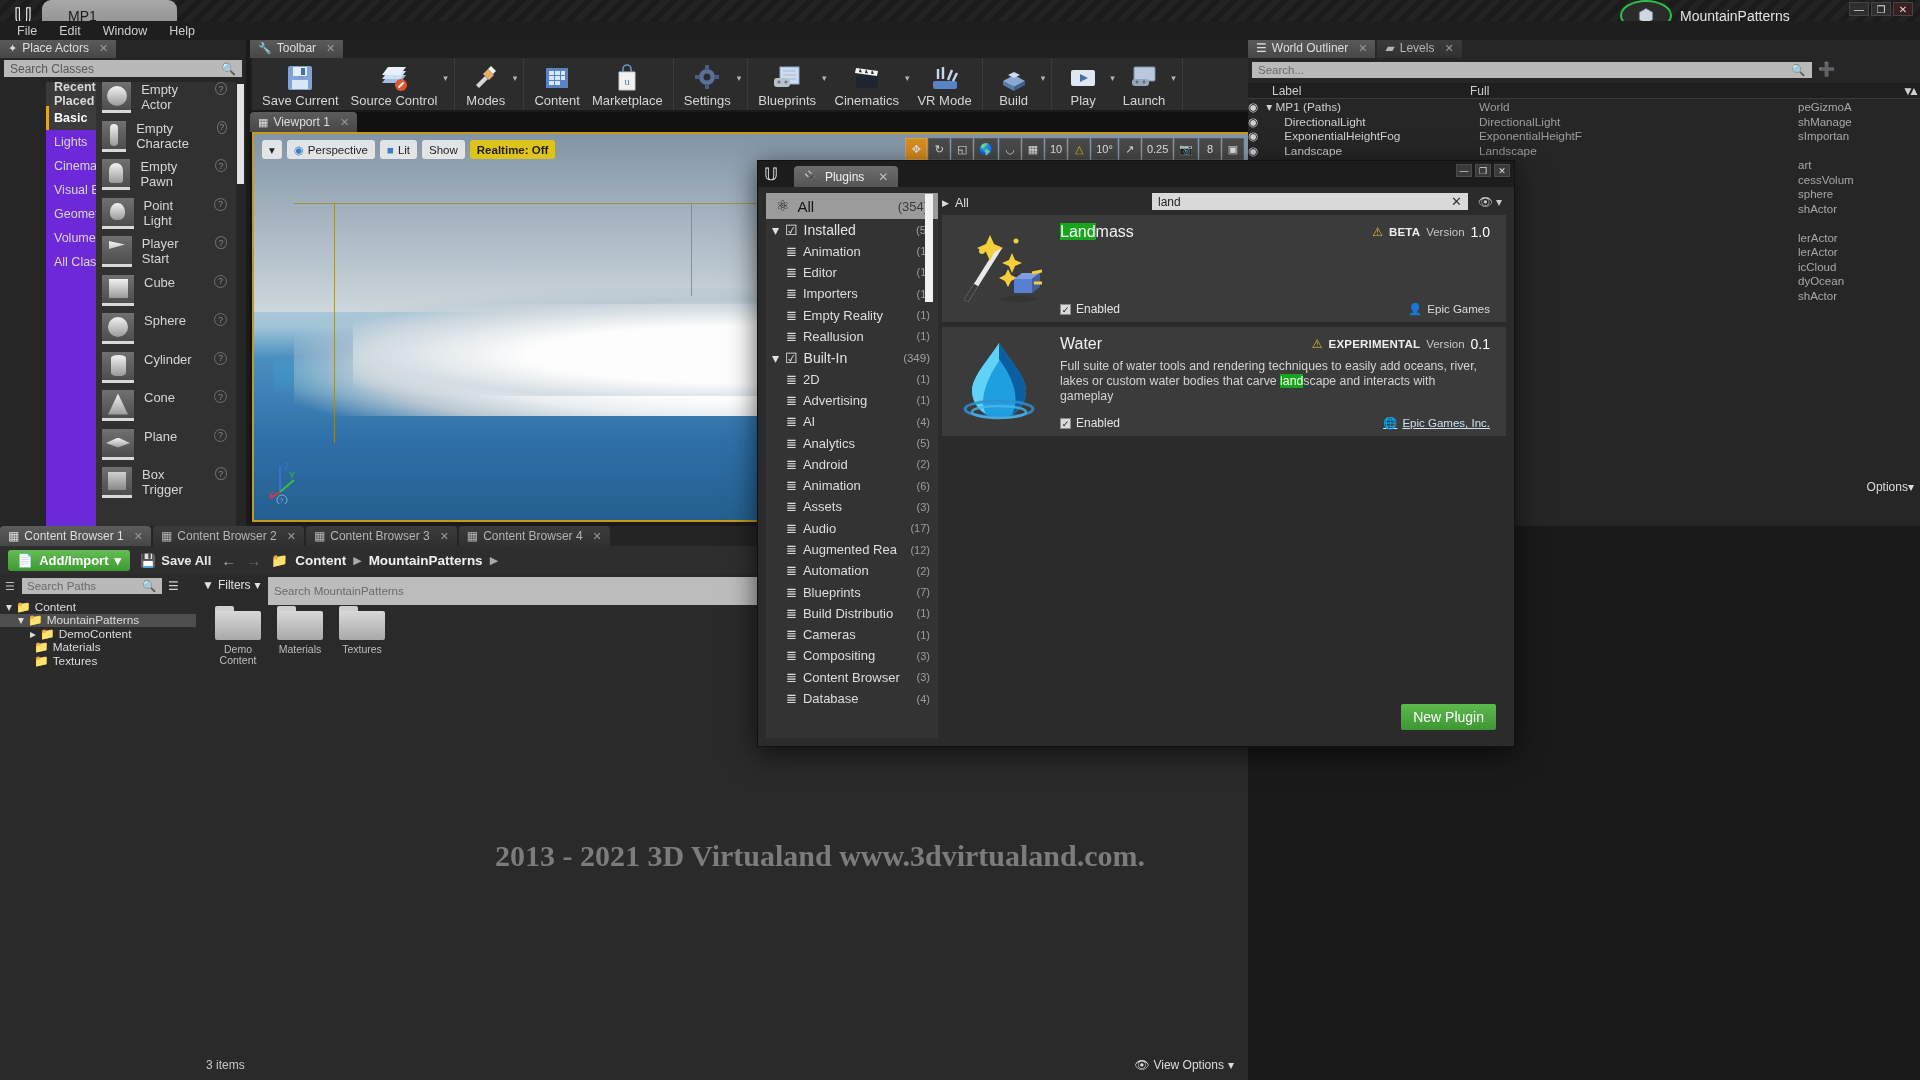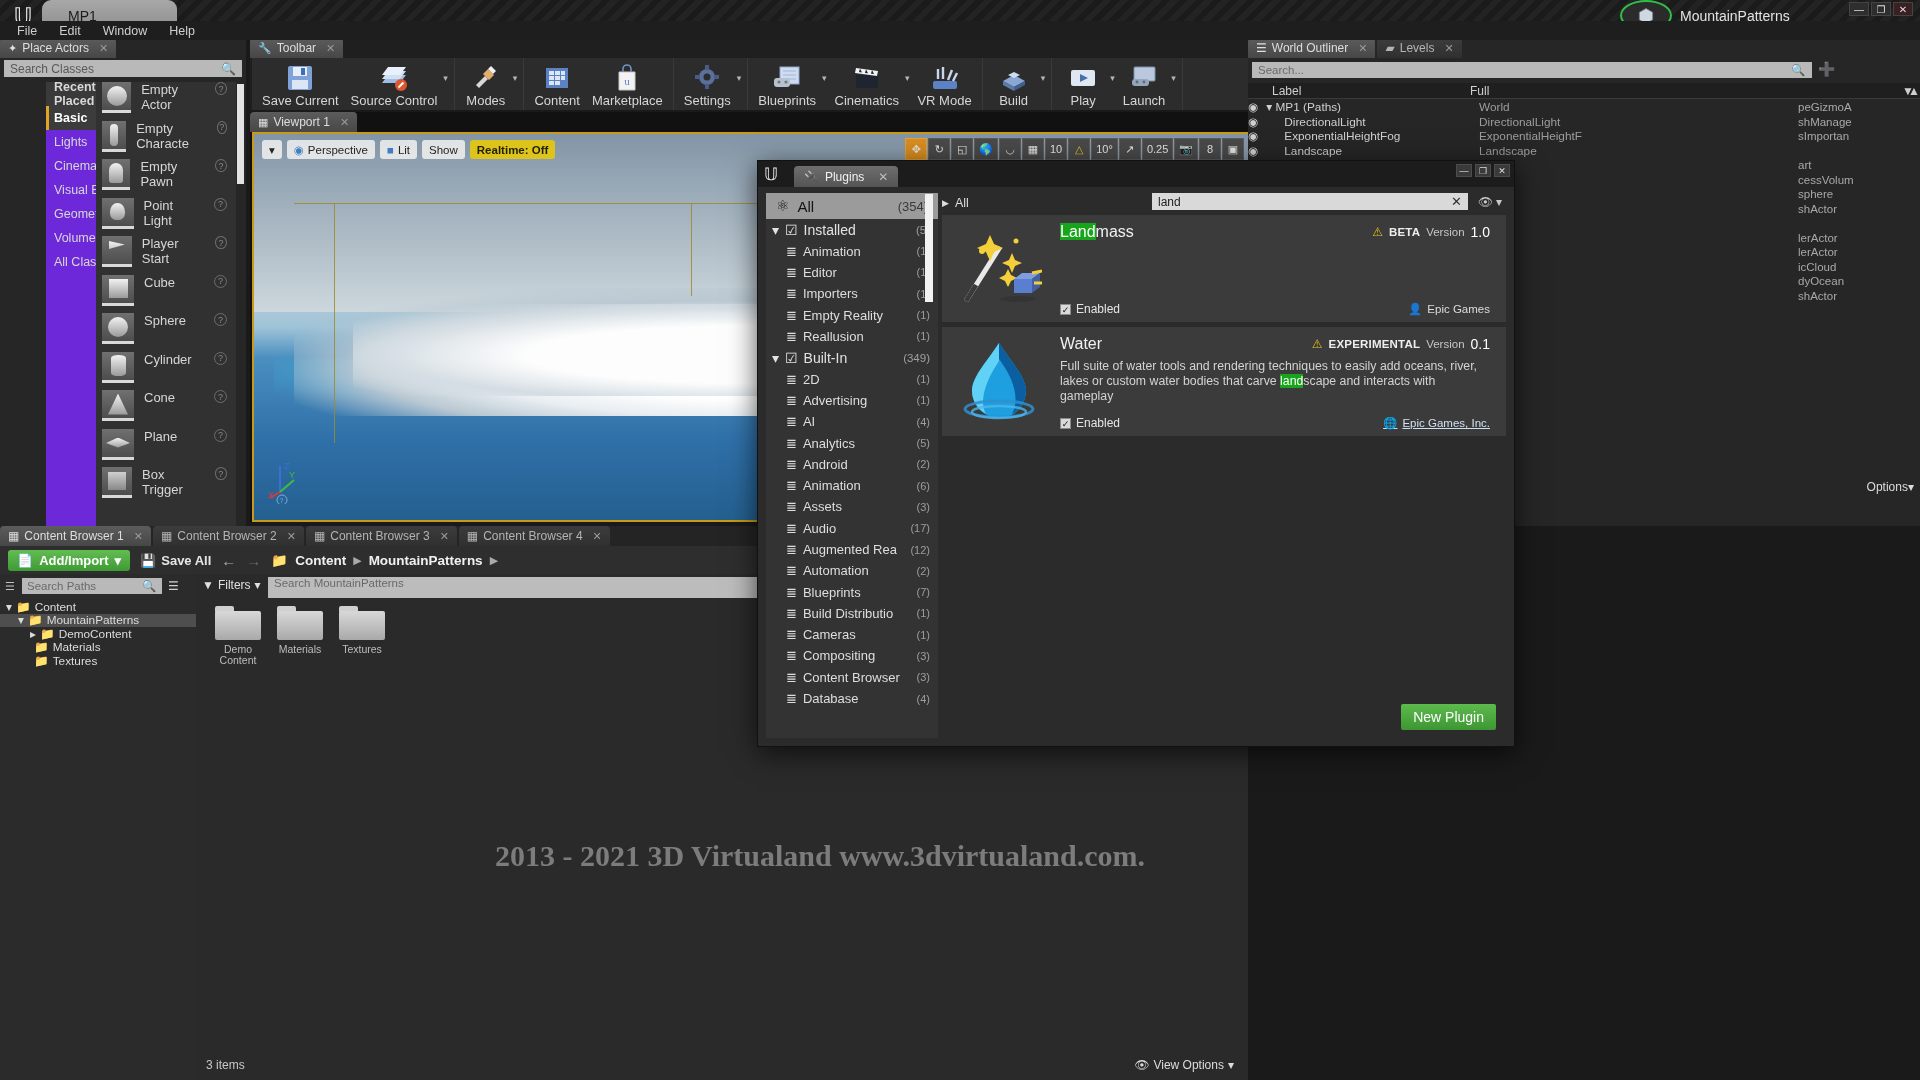--- a/index.html
+++ b/index.html
@@ -118,22 +118,22 @@
   #crumbs{display:flex;align-items:center;gap:7px;font-size:13.5px;color:#f0f0f0;font-weight:bold;}
   #crumbs .sep{color:#aaa;font-weight:normal;font-size:11px;}
   #cb-left{position:absolute;left:0;top:48px;width:196px;bottom:0;background:#2b2b2b;}
   #paths-search{position:absolute;left:22px;top:4px;width:140px;height:16px;background:#b9b9b9;
     color:#6a6a6a;font-size:11.5px;padding:0 5px;display:flex;align-items:center;}
   .ptree{position:absolute;left:0;top:26px;right:0;}
   .pnode{height:13.5px;display:flex;align-items:center;font-size:11.8px;color:#dcdcdc;gap:4px;}
   .pnode.sel{background:#4e4e4e;}
   #cb-right{position:absolute;left:196px;top:48px;right:0;bottom:0;background:#2a2a2a;}
   #filters{position:absolute;left:6px;top:4px;font-size:12px;color:#e0e0e0;display:flex;align-items:center;gap:4px;}
-  #asset-search{position:absolute;left:72px;top:3px;width:560px;height:21px;background:#bcbcbc;
-    color:#6a6a6a;font-size:11.5px;padding:0 6px;display:flex;align-items:flex-start;}
+  #asset-search{position:absolute;left:72px;top:3px;width:560px;height:28px;background:#bcbcbc;
+    color:#6a6a6a;font-size:11.5px;padding:0 6px;display:flex;align-items:center;}
   #assets{position:absolute;left:18px;top:32px;display:flex;gap:14px;}
   .asset{width:48px;display:flex;flex-direction:column;align-items:center;}
   .folder{width:46px;height:34px;position:relative;}
   .folder .tabf{position:absolute;left:0;top:0;width:19px;height:6px;background:#cfcfcf;border-radius:2px 2px 0 0;}
   .folder .body{position:absolute;left:0;top:5px;width:46px;height:29px;
     background:linear-gradient(#d8d8d8,#a9a9a9);border-radius:2px;}
   .aname{font-size:10.5px;color:#bdbdbd;text-align:center;line-height:11px;margin-top:4px;}
   #watermark{position:absolute;left:196px;right:0;top:265px;text-align:center;
     font-size:30px;font-weight:bold;color:#8b8b8b;font-family:"Liberation Serif",serif;opacity:.85;}
   #itemcount{position:absolute;left:206px;bottom:8px;font-size:12px;color:#c8c8c8;}

